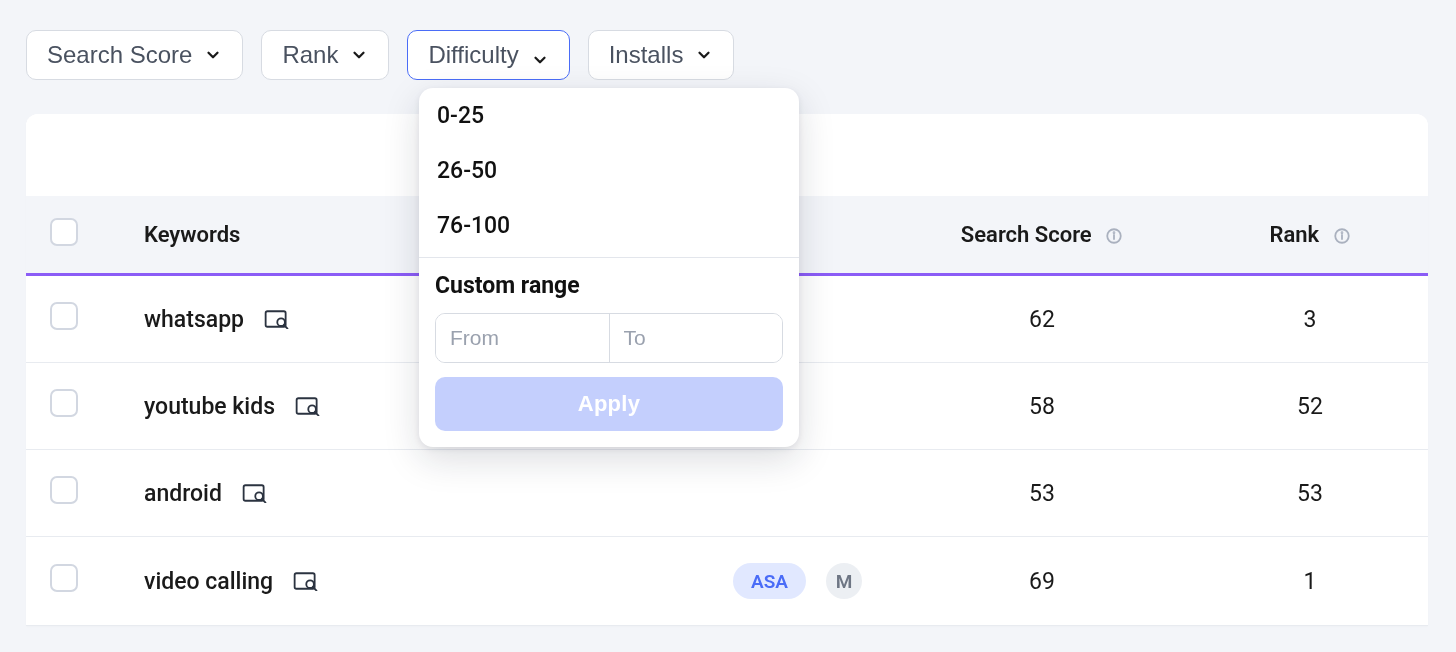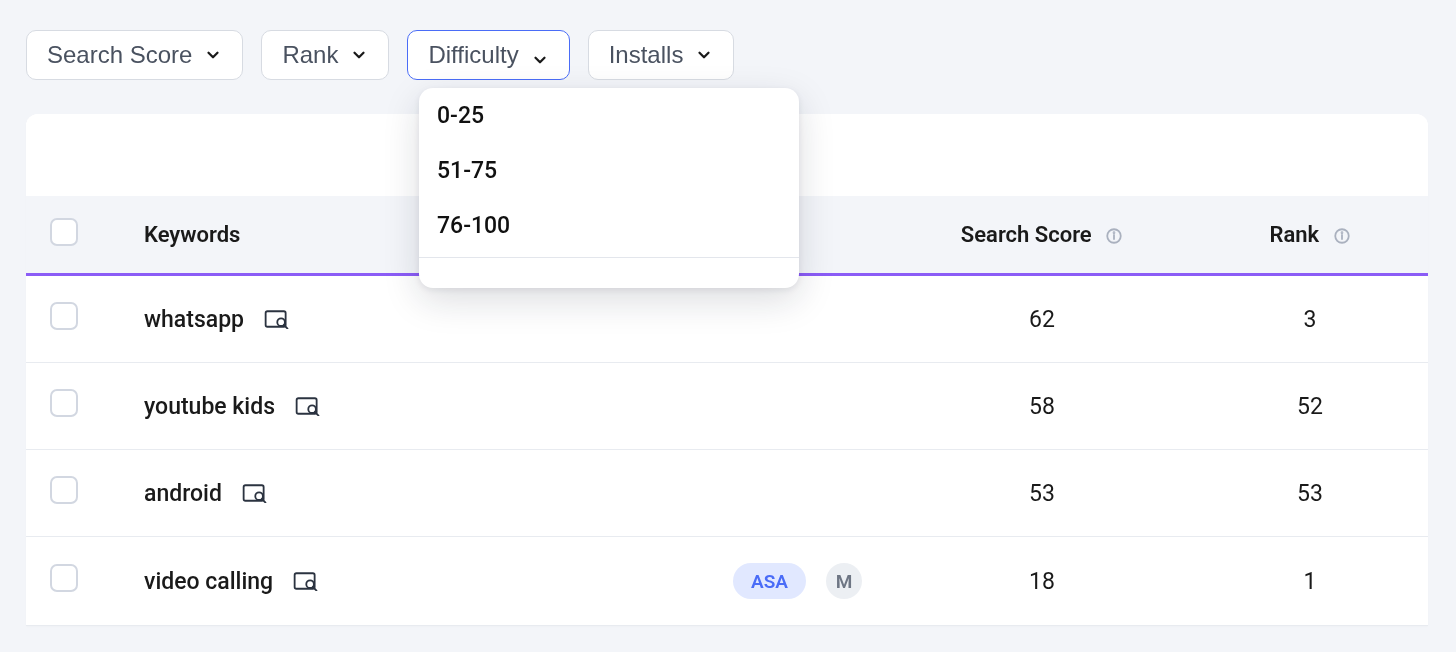--- a/index.html
+++ b/index.html
@@ -213,23 +213,31 @@
       <span>Installs</span>
       <span class="chevron">
         <svg viewBox="0 0 24 24" fill="none" stroke="#1a1a1a" stroke-width="3" stroke-linecap="round" stroke-linejoin="round">
             <polyline points="6 9 12 15 18 9"></polyline>
           </svg>
       </span>
     </button>
 
     <div class="dropdown">
       <div class="opt">0-25</div>
-      <div class="opt">51-75</div>
+      <div class="opt">26-50</div>
       <div class="opt">76-100</div>
       <hr>
+      <div class="custom-range">
+        <h4>Custom range</h4>
+        <div class="range-inputs">
+          <input type="text" placeholder="From" style="">
+          <input type="text" placeholder="To" style="">
+        </div>
+        <button class="apply-btn">Apply</button>
+      </div>
     </div>
   </div>
 
   <div class="card">
     <div class="card-top"></div>
     <table>
       <colgroup>
         <col class="cb">
           <col class="kw">
           <col class="tags">
@@ -341,20 +349,20 @@
                   </svg>
                 </span>
               </div>
             </td>
             <td>
               <div class="tags">
                 <span class="badge badge-asa">ASA</span>
                 <span class="badge badge-m">M</span>
               </div>
             </td>
-            <td class="center">18</td>
+            <td class="center">69</td>
             <td class="center">1</td>
           </tr>
         </tbody>
     </table>
   </div>
 
 </div>
 
 </body></html>

